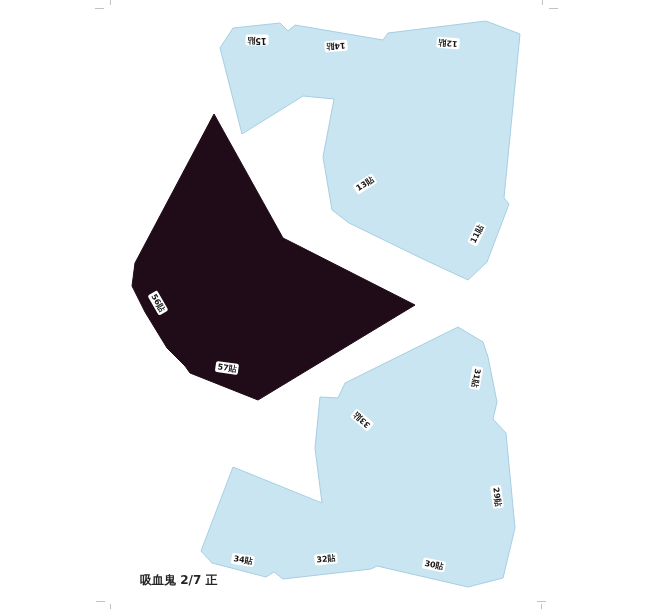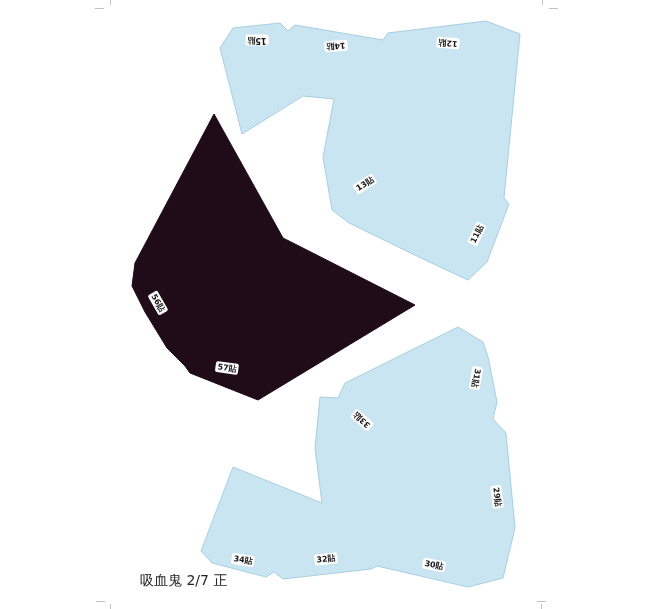--- a/index.html
+++ b/index.html
@@ -51,22 +51,22 @@
     line-height: 9px;
     padding: 1px 2px;
     border-radius: 2px;
     white-space: nowrap;
     letter-spacing: 0px;
   }
   .sheet-footer {
     position: absolute;
     left: 140px;
     top: 572px;
-    font-size: 14px;
-    font-weight: 400;
+    font-size: 12px;
+    font-weight: 700;
     color: #262626;
     white-space: nowrap;
   }
 </style>
 </head>
 <body>
 
 <div id="sheet">
 
   <svg id="pattern-svg" width="655" height="609" viewBox="0 0 655 609">

